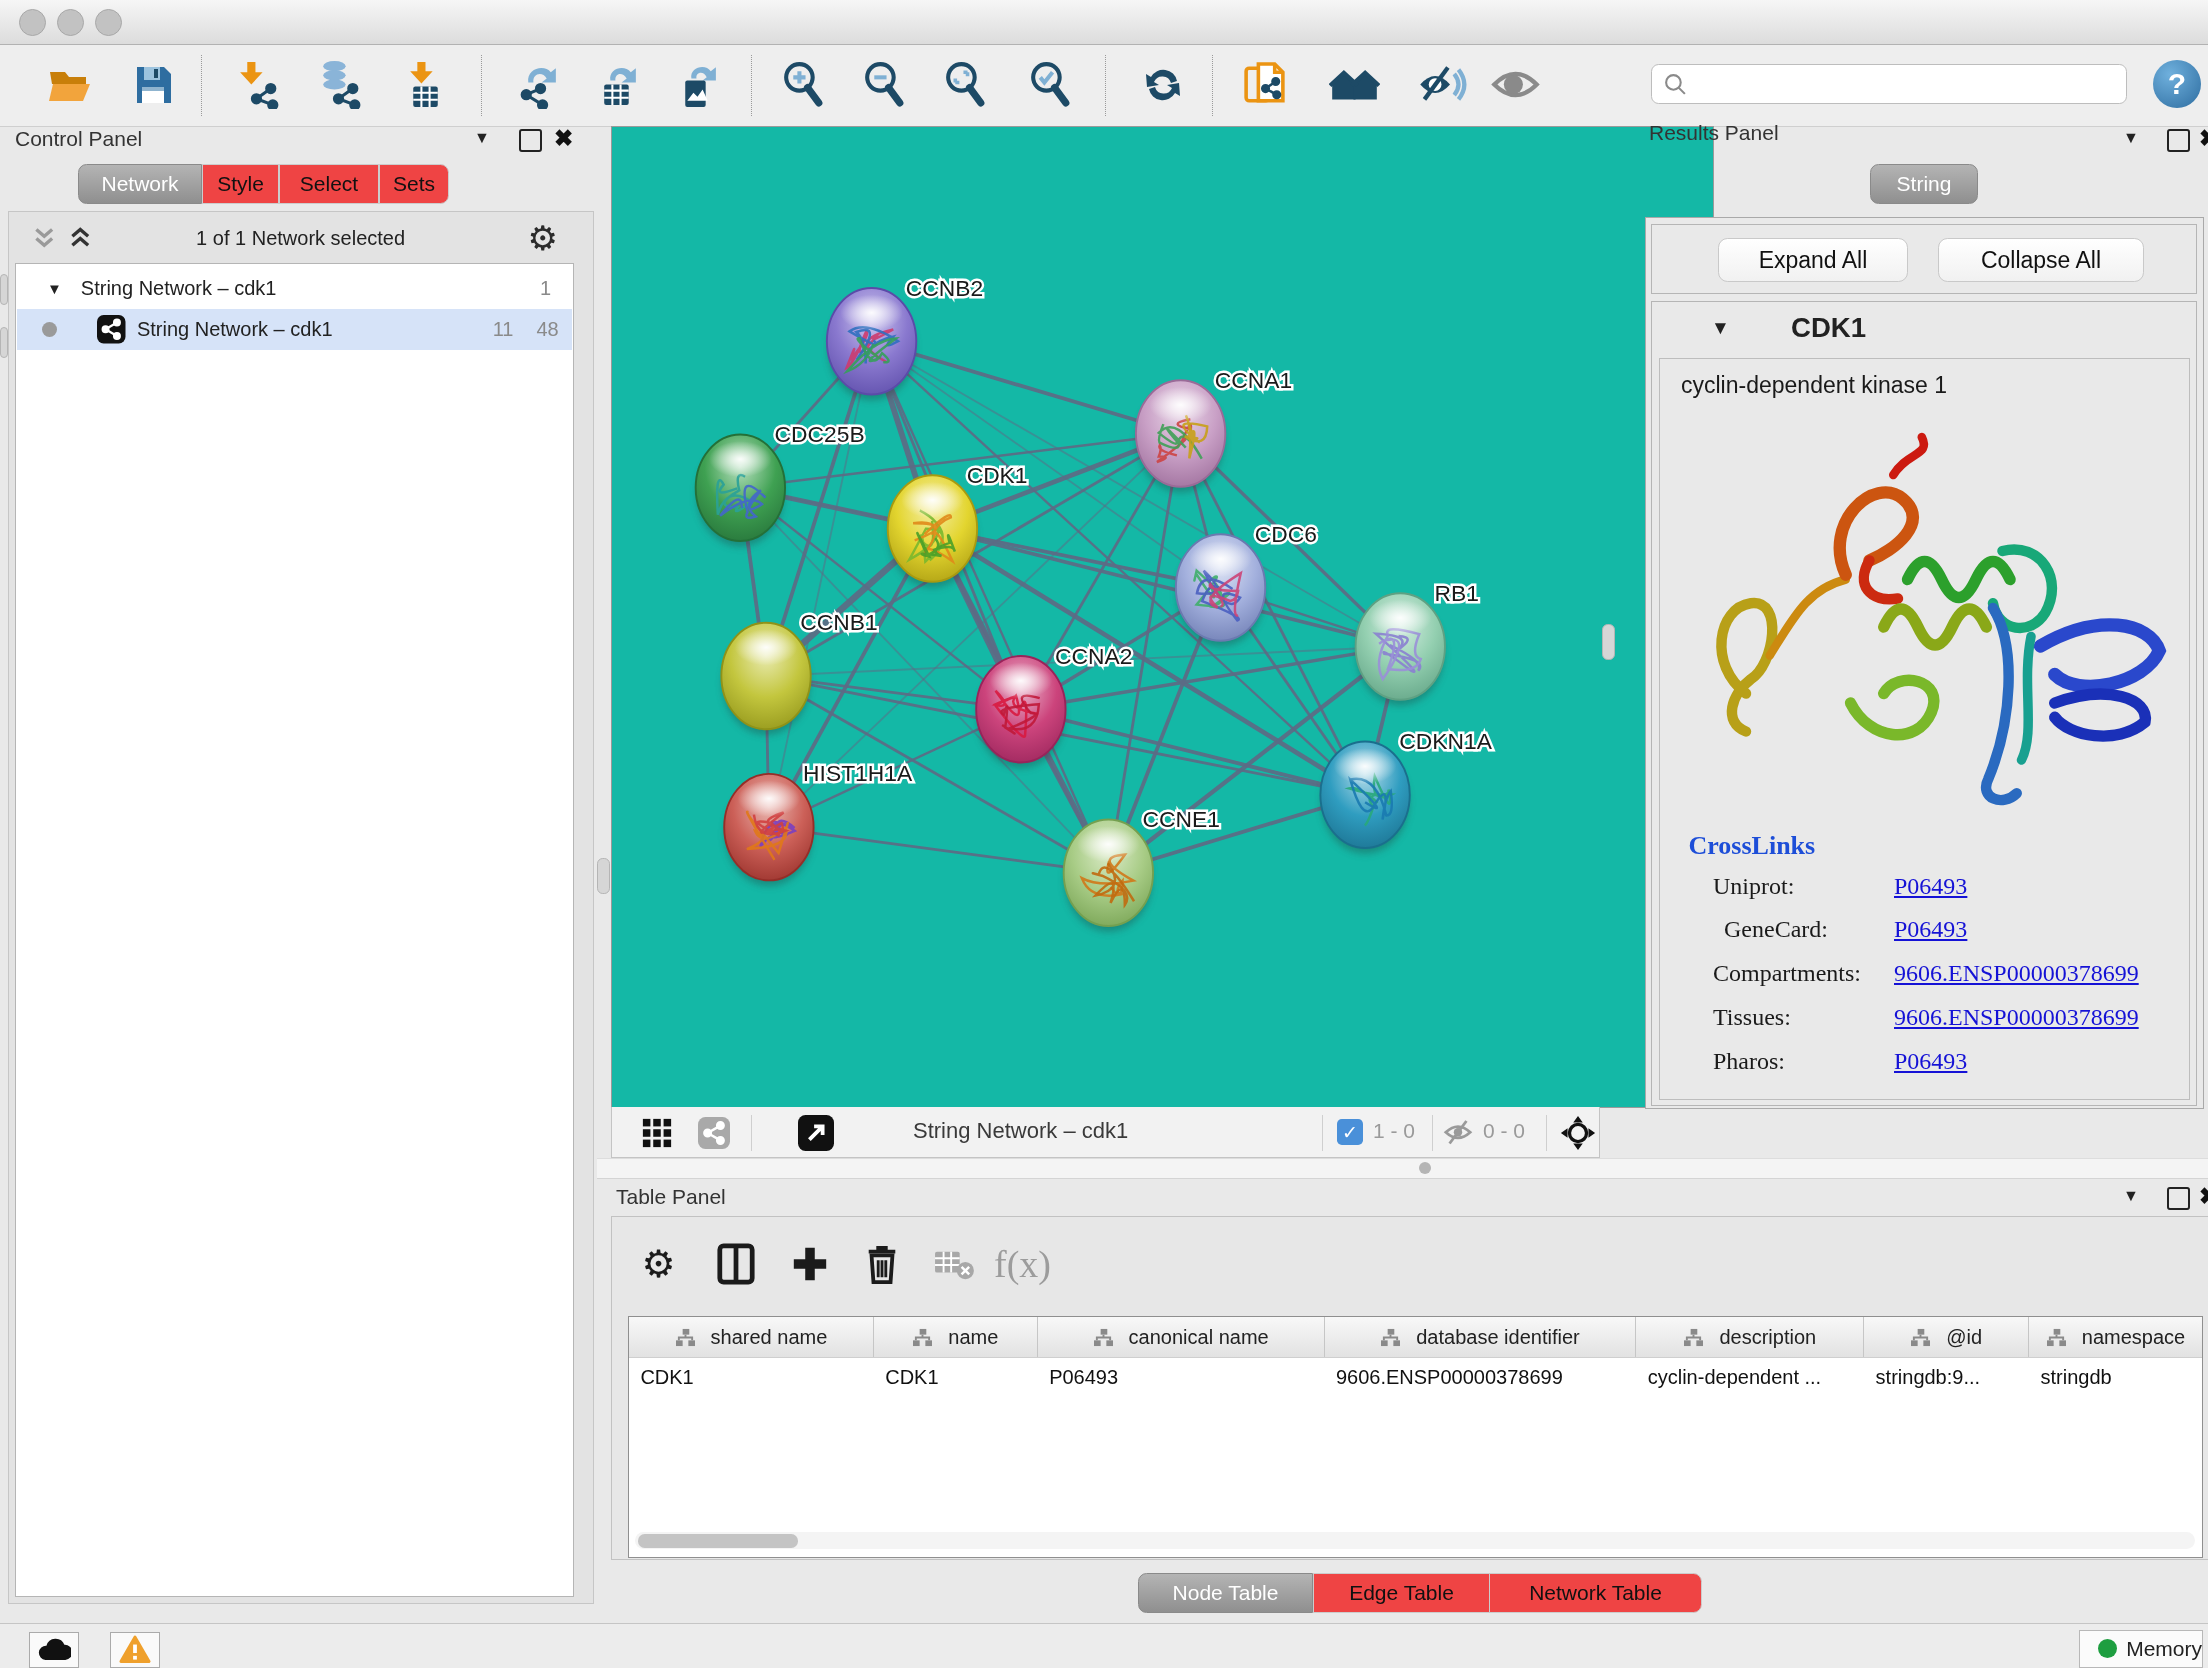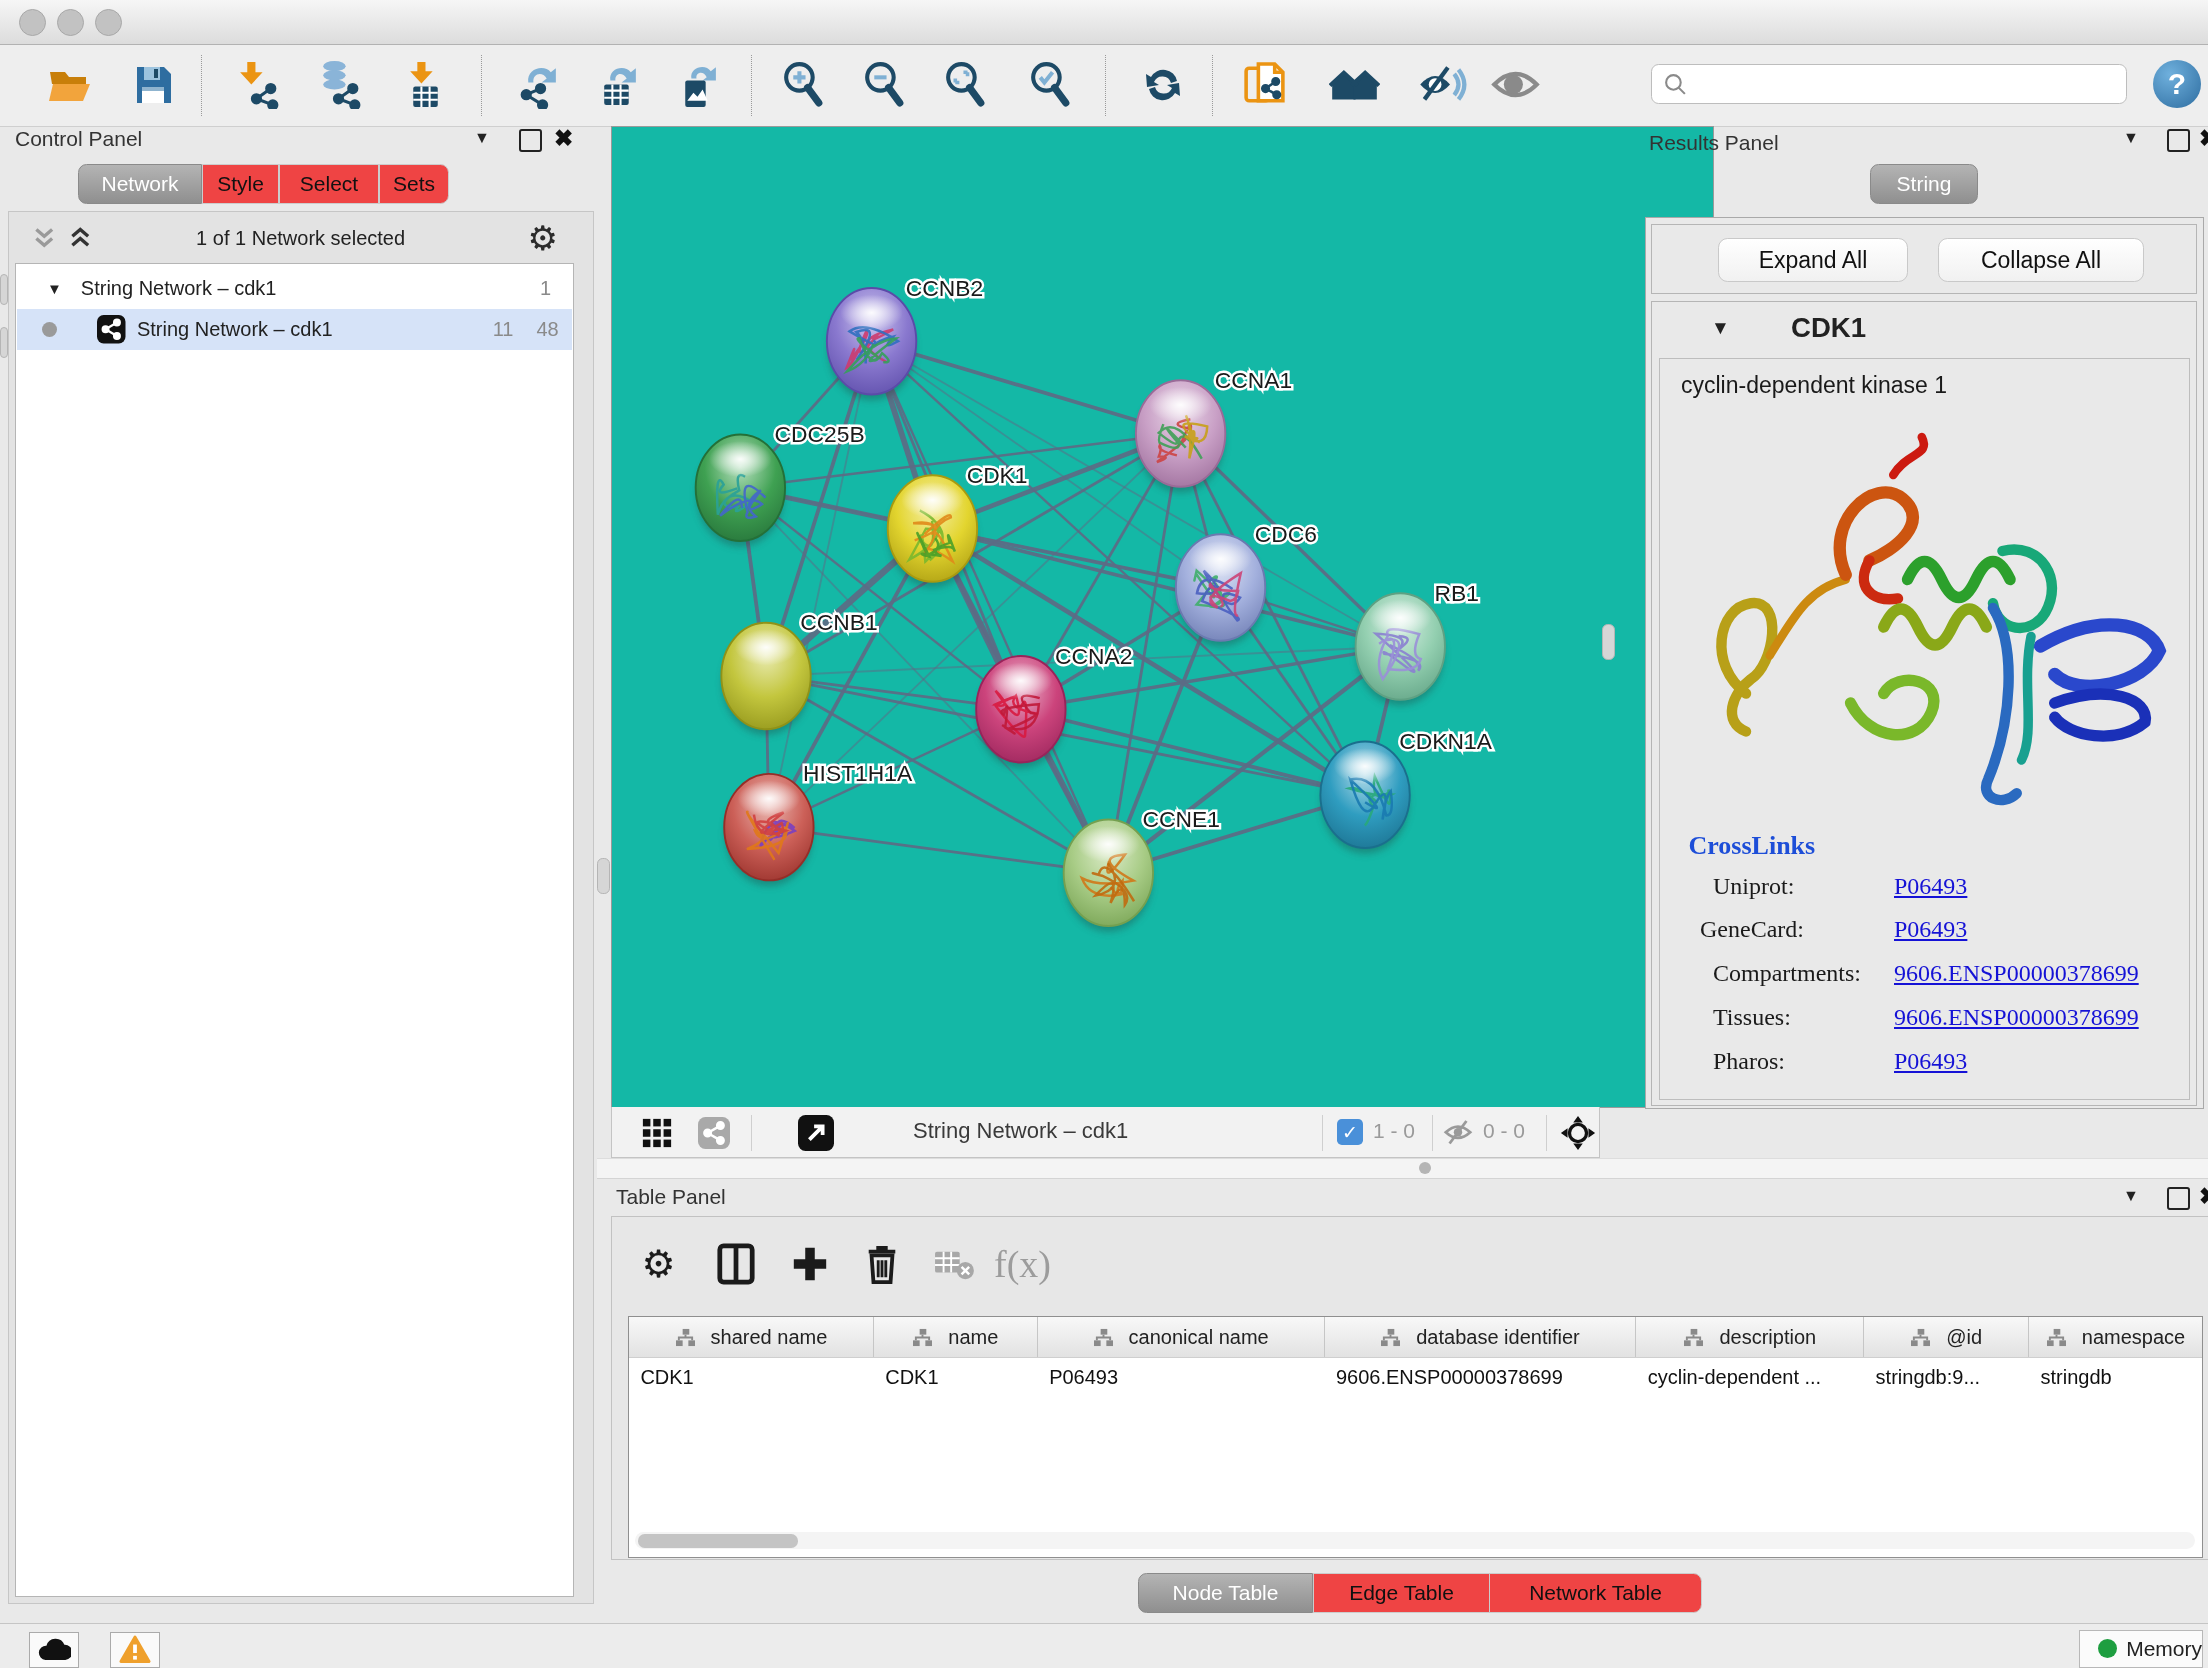--- a/index.html
+++ b/index.html
@@ -596,21 +596,21 @@
       <circle cx="20" cy="20" r="9" stroke="#111" stroke-width="3.5" fill="none"></circle>
       <path d="M20 2 l5 7 h-10z M20 38 l5 -7 h-10z M2 20 l7 -5 v10z M38 20 l-7 -5 v10z" fill="#111"></path>
     </svg>
   </div>
 </div>
 
 <div id="h-splitter" class="abs">
   <div style="position:absolute;left:822px;top:2.9px;width:12.4px;height:12.4px;border-radius:50%;background:#b5b5b5"></div>
 </div>
 
-<div class="abs panel-title" style="left:1649px;top:131px">Results Panel</div>
+<div class="abs panel-title" style="left:1649px;top:121px">Results Panel</div>
 <div class="abs ph-caret" style="left:2123px;top:129px">▼</div>
 <div class="abs ph-max" style="left:2167px;top:129px"></div>
 <div class="abs ph-close" style="left:2199px;top:129px">✖</div>
 <div class="abs tab active first last" style="left:1870px;top:164px;width:108px;border-radius:8.6px">String</div>
 
 <div id="rp-outer" class="abs"></div>
 <div id="rp-expandbox" class="abs"></div>
 <div class="abs rp-btn" style="left:1718px;width:188px">Expand All</div>
 <div class="abs rp-btn" style="left:1938px;width:204px">Collapse All</div>
 
@@ -635,21 +635,21 @@
       <path d="M330 200 C 355 240, 350 320, 325 380 C 315 400, 340 410, 355 395" stroke="#2a6ac0" stroke-width="11"></path>
       <path d="M380 240 C 440 205, 495 215, 505 245 C 490 280, 420 295, 395 270" stroke="#2a48cc" stroke-width="14"></path>
       <path d="M395 300 C 450 280, 495 295, 490 320 C 460 345, 410 335, 395 315" stroke="#1a30b8" stroke-width="12"></path>
       <path d="M370 230 C 360 280, 375 330, 360 360" stroke="#18a090" stroke-width="10"></path>
     </g>
   </svg>
 
   <div class="abs serif" style="left:28.5px;top:472px;font-size:26px;font-weight:bold;color:#1d4ed8">CrossLinks</div>
   <div class="abs serif xlabel" style="left:53px;top:514px">Uniprot:</div>
   <a class="abs serif xlink" style="left:234px;top:514px">P06493</a>
-  <div class="abs serif xlabel" style="left:40px;top:557px">GeneCard:</div>
+  <div class="abs serif xlabel" style="left:64px;top:557px">GeneCard:</div>
   <a class="abs serif xlink" style="left:234px;top:557px">P06493</a>
   <div class="abs serif xlabel" style="left:53px;top:601px">Compartments:</div>
   <a class="abs serif xlink" style="left:234px;top:601px">9606.ENSP00000378699</a>
   <div class="abs serif xlabel" style="left:53px;top:645px">Tissues:</div>
   <a class="abs serif xlink" style="left:234px;top:645px">9606.ENSP00000378699</a>
   <div class="abs serif xlabel" style="left:53px;top:689px">Pharos:</div>
   <a class="abs serif xlink" style="left:234px;top:689px">P06493</a>
 </div>
 
 <div class="abs panel-title" style="left:616px;top:1185px">Table Panel</div>

